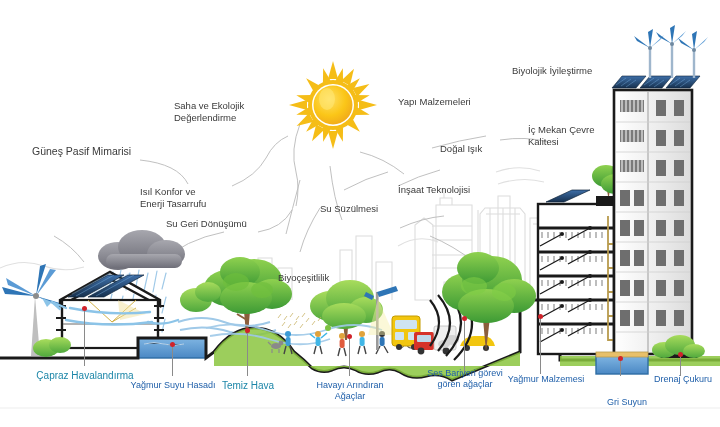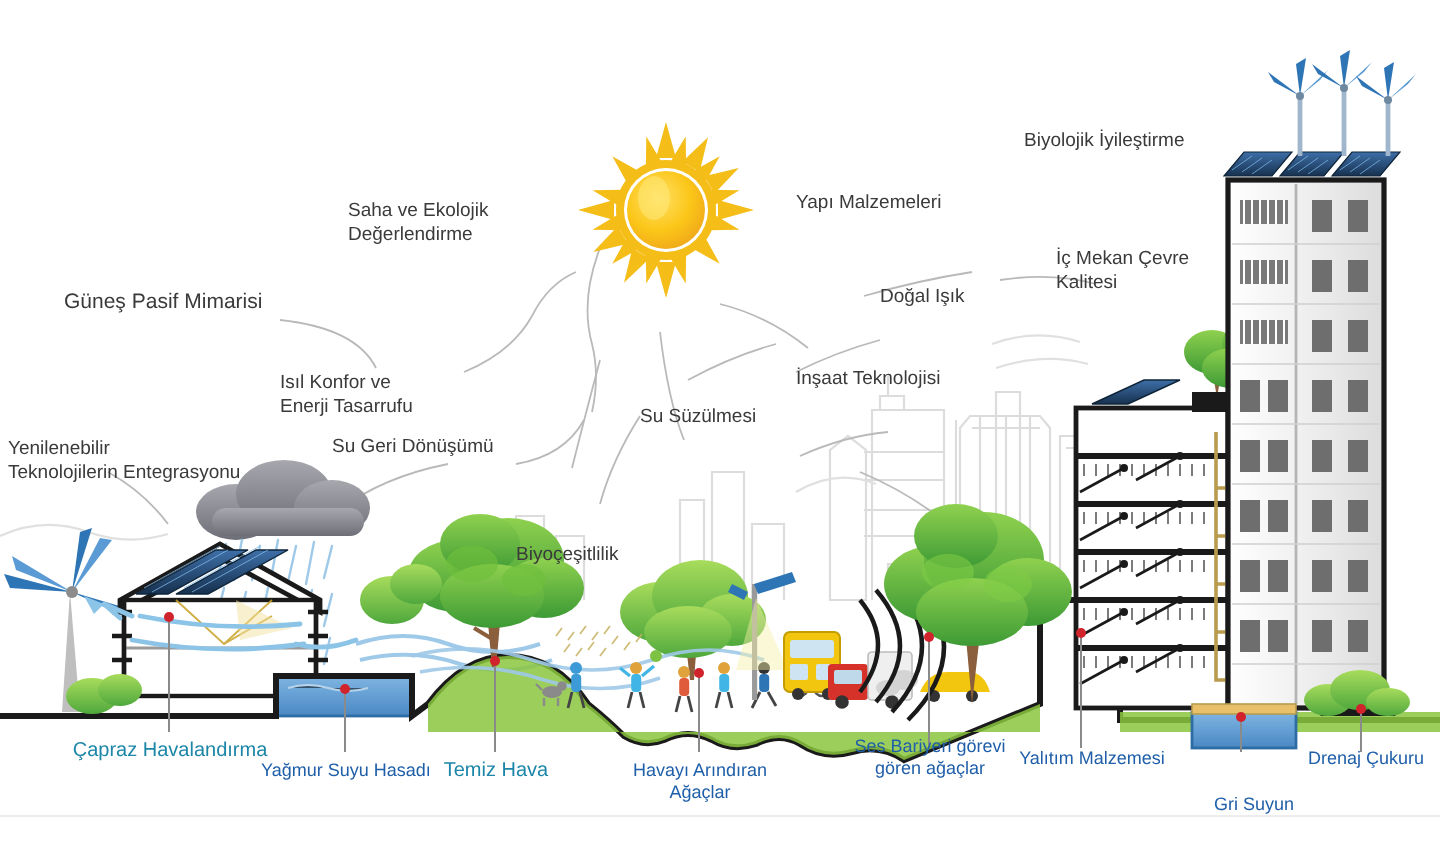--- a/index.html
+++ b/index.html
@@ -591,38 +591,36 @@
 
   <div class="lbl lbl-dark" style="left:398px;top:184px;">İnşaat Teknolojisi</div>
 
   <div class="lbl lbl-dark" style="left:140px;top:186px;">Isıl Konfor ve
 Enerji Tasarrufu</div>
 
   <div class="lbl lbl-dark" style="left:166px;top:218px;">Su Geri Dönüşümü</div>
 
   <div class="lbl lbl-dark" style="left:320px;top:203px;">Su Süzülmesi</div>
 
-  <div class="lbl lbl-dark" style="left:4px;top:219px;">Yenilenebilir
-Teknolojilerin Entegrasyonu</div>
-
-  <div class="lbl lbl-dark" style="left:258px;top:272px;">Biyoçeşitlilik</div>
+
+  <div class="lbl lbl-dark" style="left:278px;top:272px;">Biyoçeşitlilik</div>
 
   <div class="lbl lbl-teal" style="left:22px;top:370px;width:126px;">Çapraz Havalandırma</div>
 
   <div class="lbl lbl-blue" style="left:116px;top:380px;width:114px;">Yağmur Suyu Hasadı</div>
 
   <div class="lbl lbl-teal" style="left:212px;top:380px;width:72px;">Temiz Hava</div>
 
   <div class="lbl lbl-blue" style="left:303px;top:380px;width:94px;">Havayı Arındıran
 Ağaçlar</div>
 
   <div class="lbl lbl-blue" style="left:417px;top:368px;width:96px;">Ses Bariyeri görevi
 gören ağaçlar</div>
 
-  <div class="lbl lbl-blue" style="left:505px;top:374px;width:82px;">Yalıtım Malzemesi</div>
+  <div class="lbl lbl-blue" style="left:505px;top:374px;width:82px;">Yağmur Malzemesi</div>
 
   <div class="lbl lbl-blue" style="left:588px;top:374px;width:78px;">
     <div>Gri Suyun</div>
     
   </div>
 
   <div class="lbl lbl-blue" style="left:648px;top:374px;width:70px;">Drenaj Çukuru</div>
 
 </div>
 

